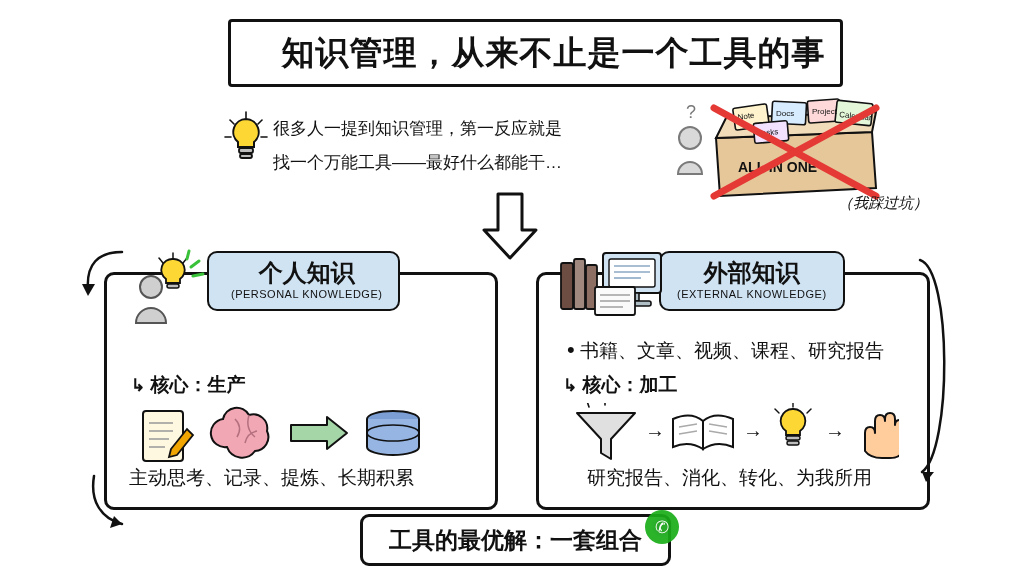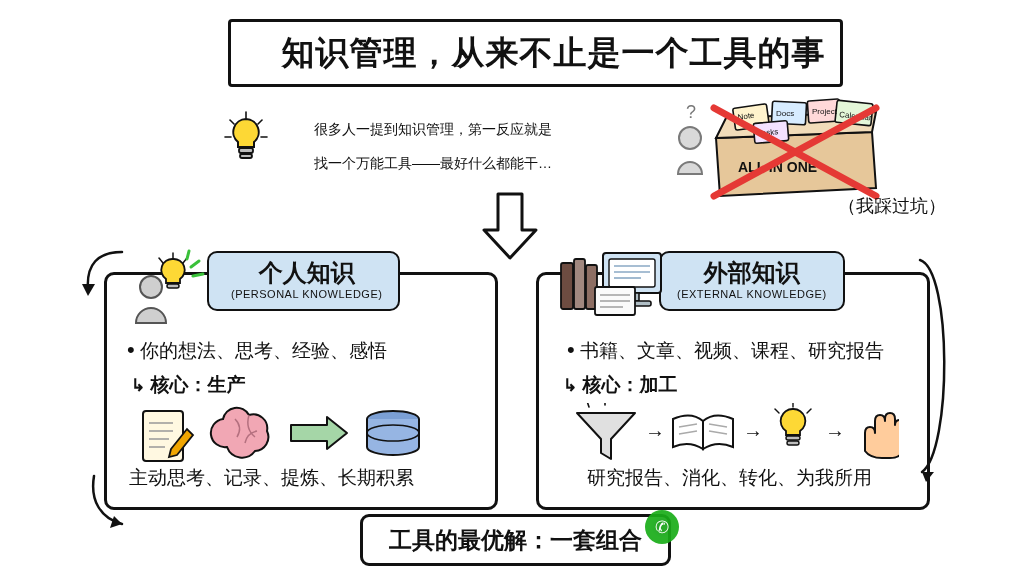--- a/index.html
+++ b/index.html
@@ -37,24 +37,23 @@
     letter-spacing: 1px;
     white-space: nowrap;
   }
 
   
   #intro {
     position: absolute;
     left: 273px;
     top: 112px;
     width: 395px;
-    font-size: 14px;
+    font-size: 17px;
     line-height: 34px;
     color: #111;
-    margin-left: 41px;
   }
   #bulb-intro {
     position: absolute;
     left: 222px;
     top: 110px;
     width: 48px;
     height: 52px;
   }
 
   
@@ -62,22 +61,23 @@
     position: absolute;
     left: 676px;
     top: 96px;
     width: 205px;
     height: 110px;
   }
   #allinone-caption {
     position: absolute;
     left: 838px;
     top: 194px;
-    font-size: 18px;
-    white-space: nowrap;
+    font-size: 15px;
+    white-space: nowrap;
+    font-style: italic;
   }
 
   
   #down-arrow {
     position: absolute;
     left: 480px;
     top: 192px;
     width: 60px;
     height: 70px;
   }
@@ -262,24 +262,20 @@
       <circle cx="22" cy="38" r="11" fill="#cfcfcf" stroke="#555" stroke-width="2"></circle>
       <path d="M7 74 a15 15 0 0 1 30 0 z" fill="#cfcfcf" stroke="#555" stroke-width="2"></path>
       <g stroke="#3ac13a" stroke-width="3" stroke-linecap="round">
         <line x1="62" y1="18" x2="70" y2="12"></line>
         <line x1="64" y1="27" x2="74" y2="25"></line>
         <line x1="58" y1="10" x2="60" y2="2"></line>
       </g>
     </svg>
   </div>
 
-  <div class="bullet-line" style="left:20px; top:62px;">
-    <span style="font-size:22px;">•</span>
-    <span>你的想法、思考、经验、感悟</span>
-  </div>
 
   <div class="core-line" style="left:24px; top:97px;text-align:center;">
     <span style="font-size:17px;">↳</span>
     <span>核心：</span><span>生产</span>
   </div>
 
   <div style="position:absolute; left:24px; top:128px;">
     <svg width="330" height="70" viewBox="0 0 330 70">
 
       <g>

